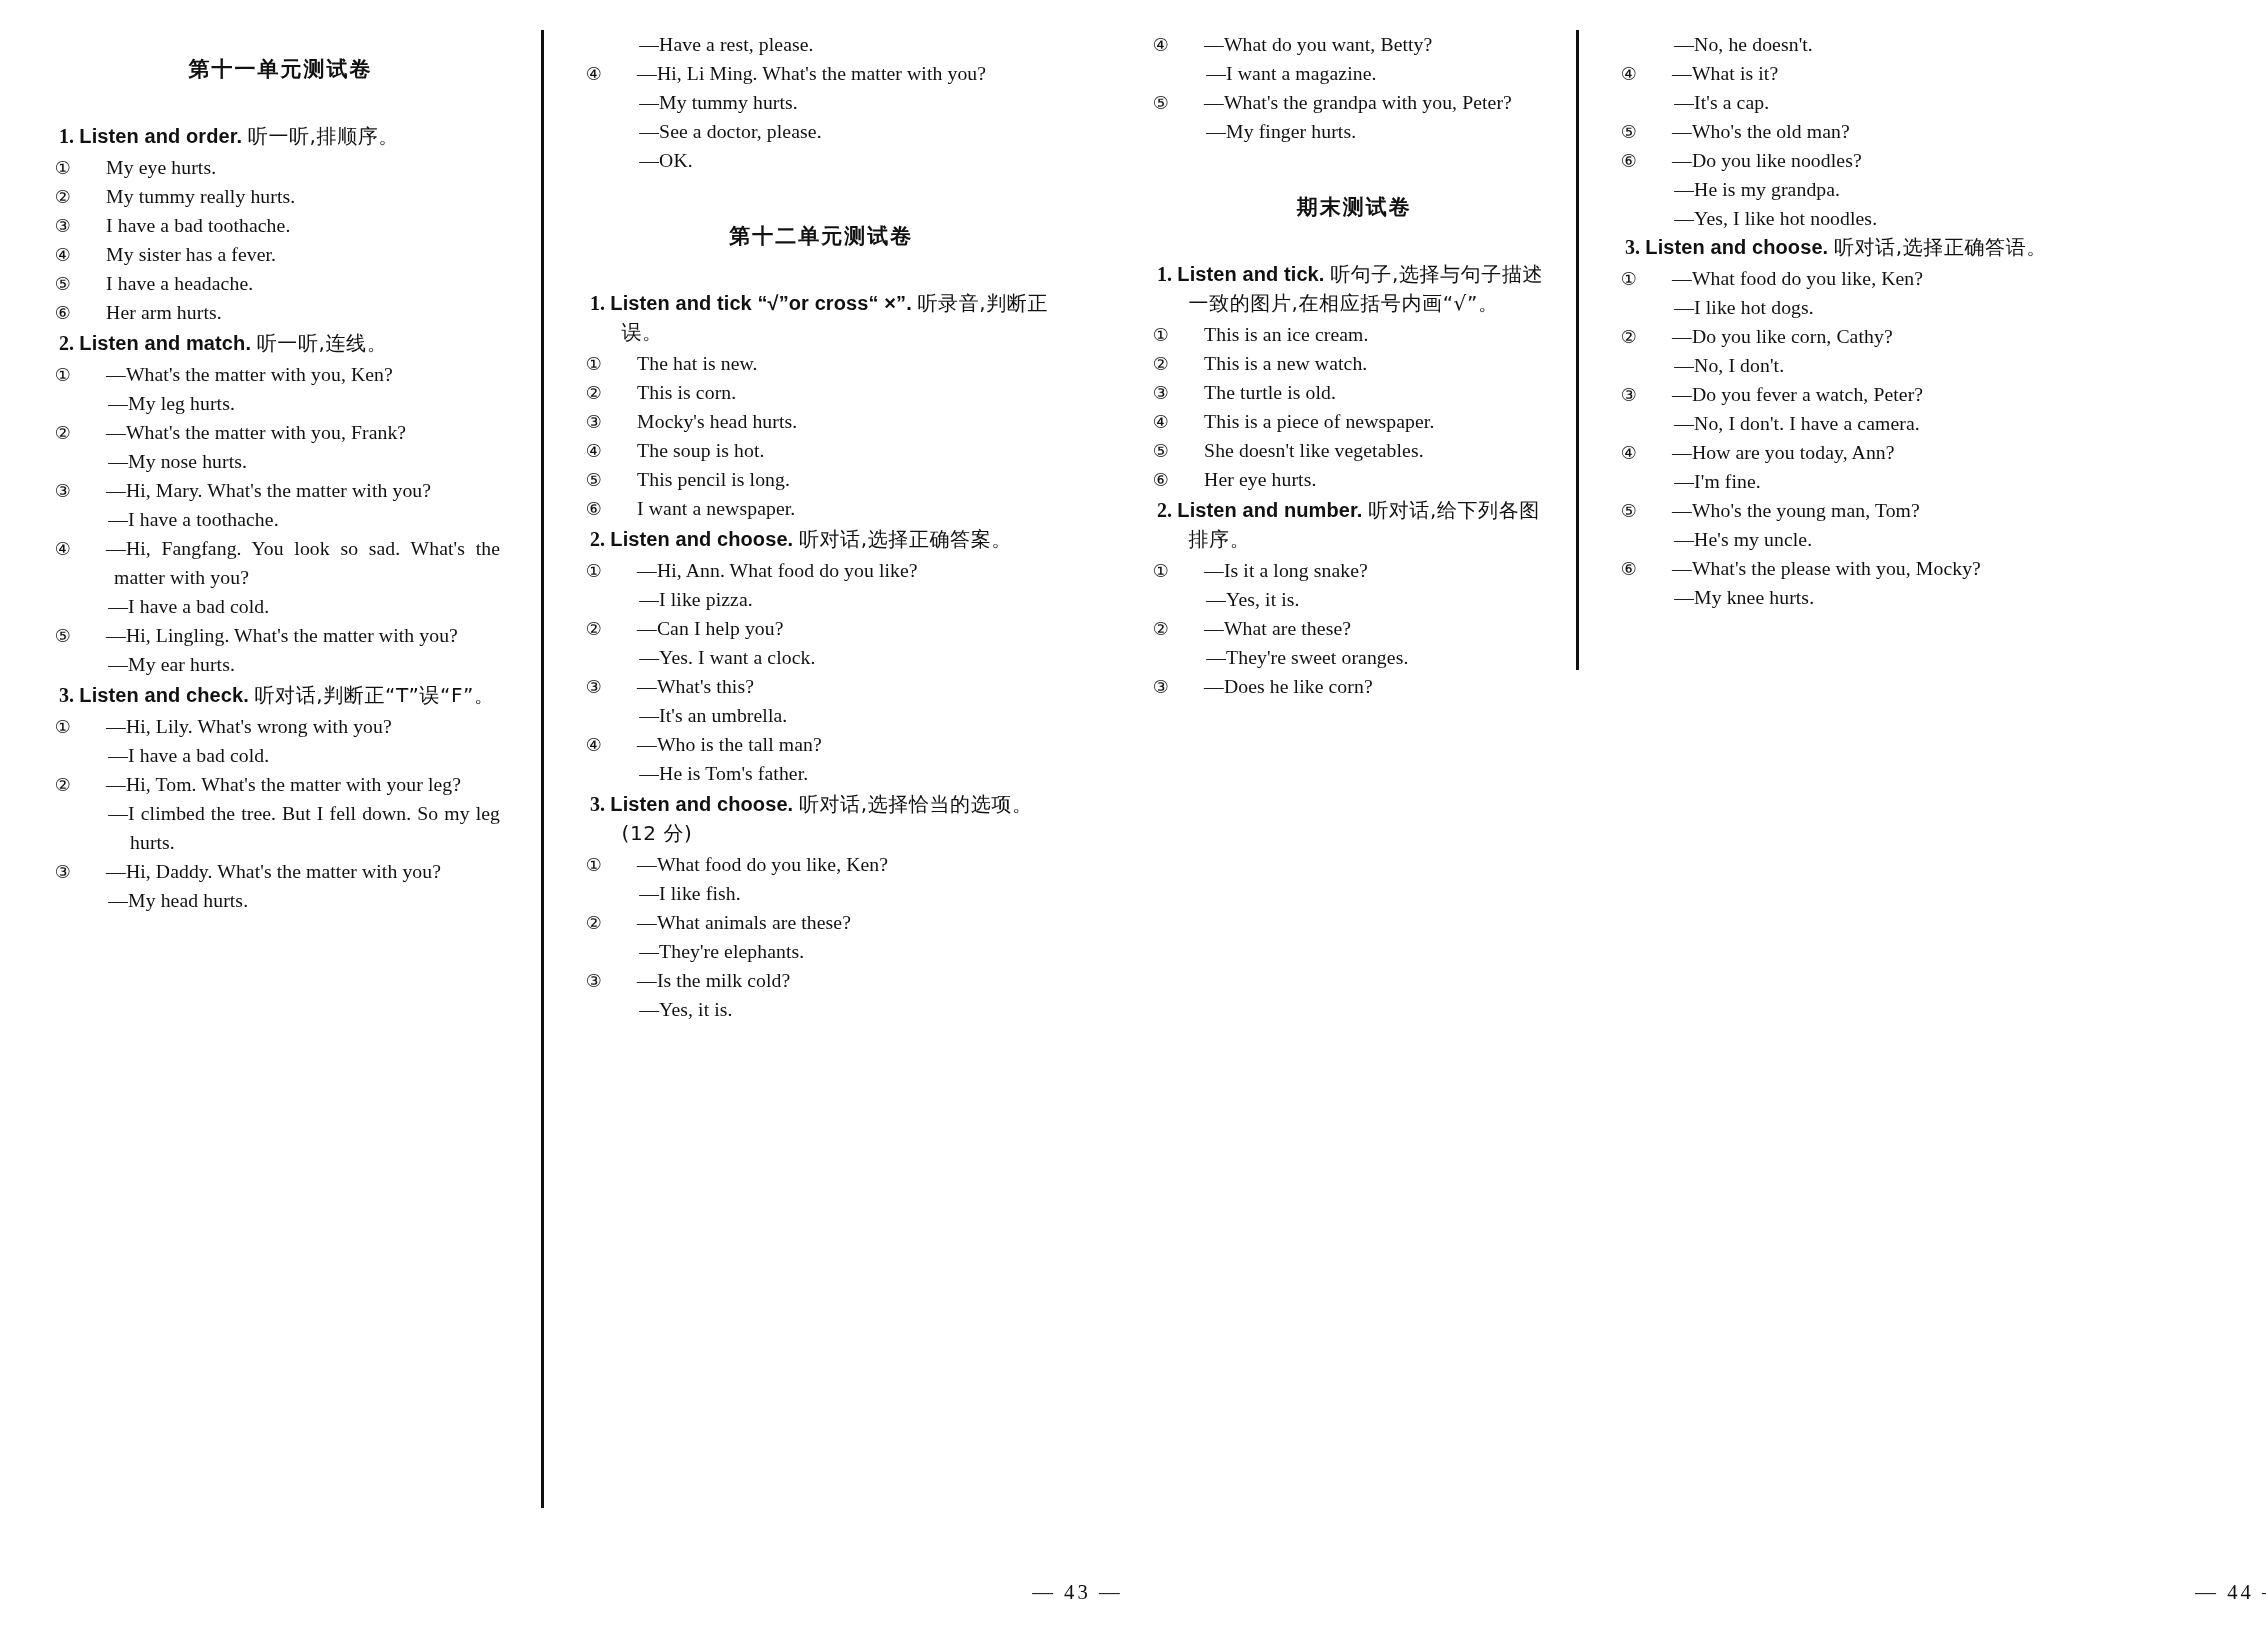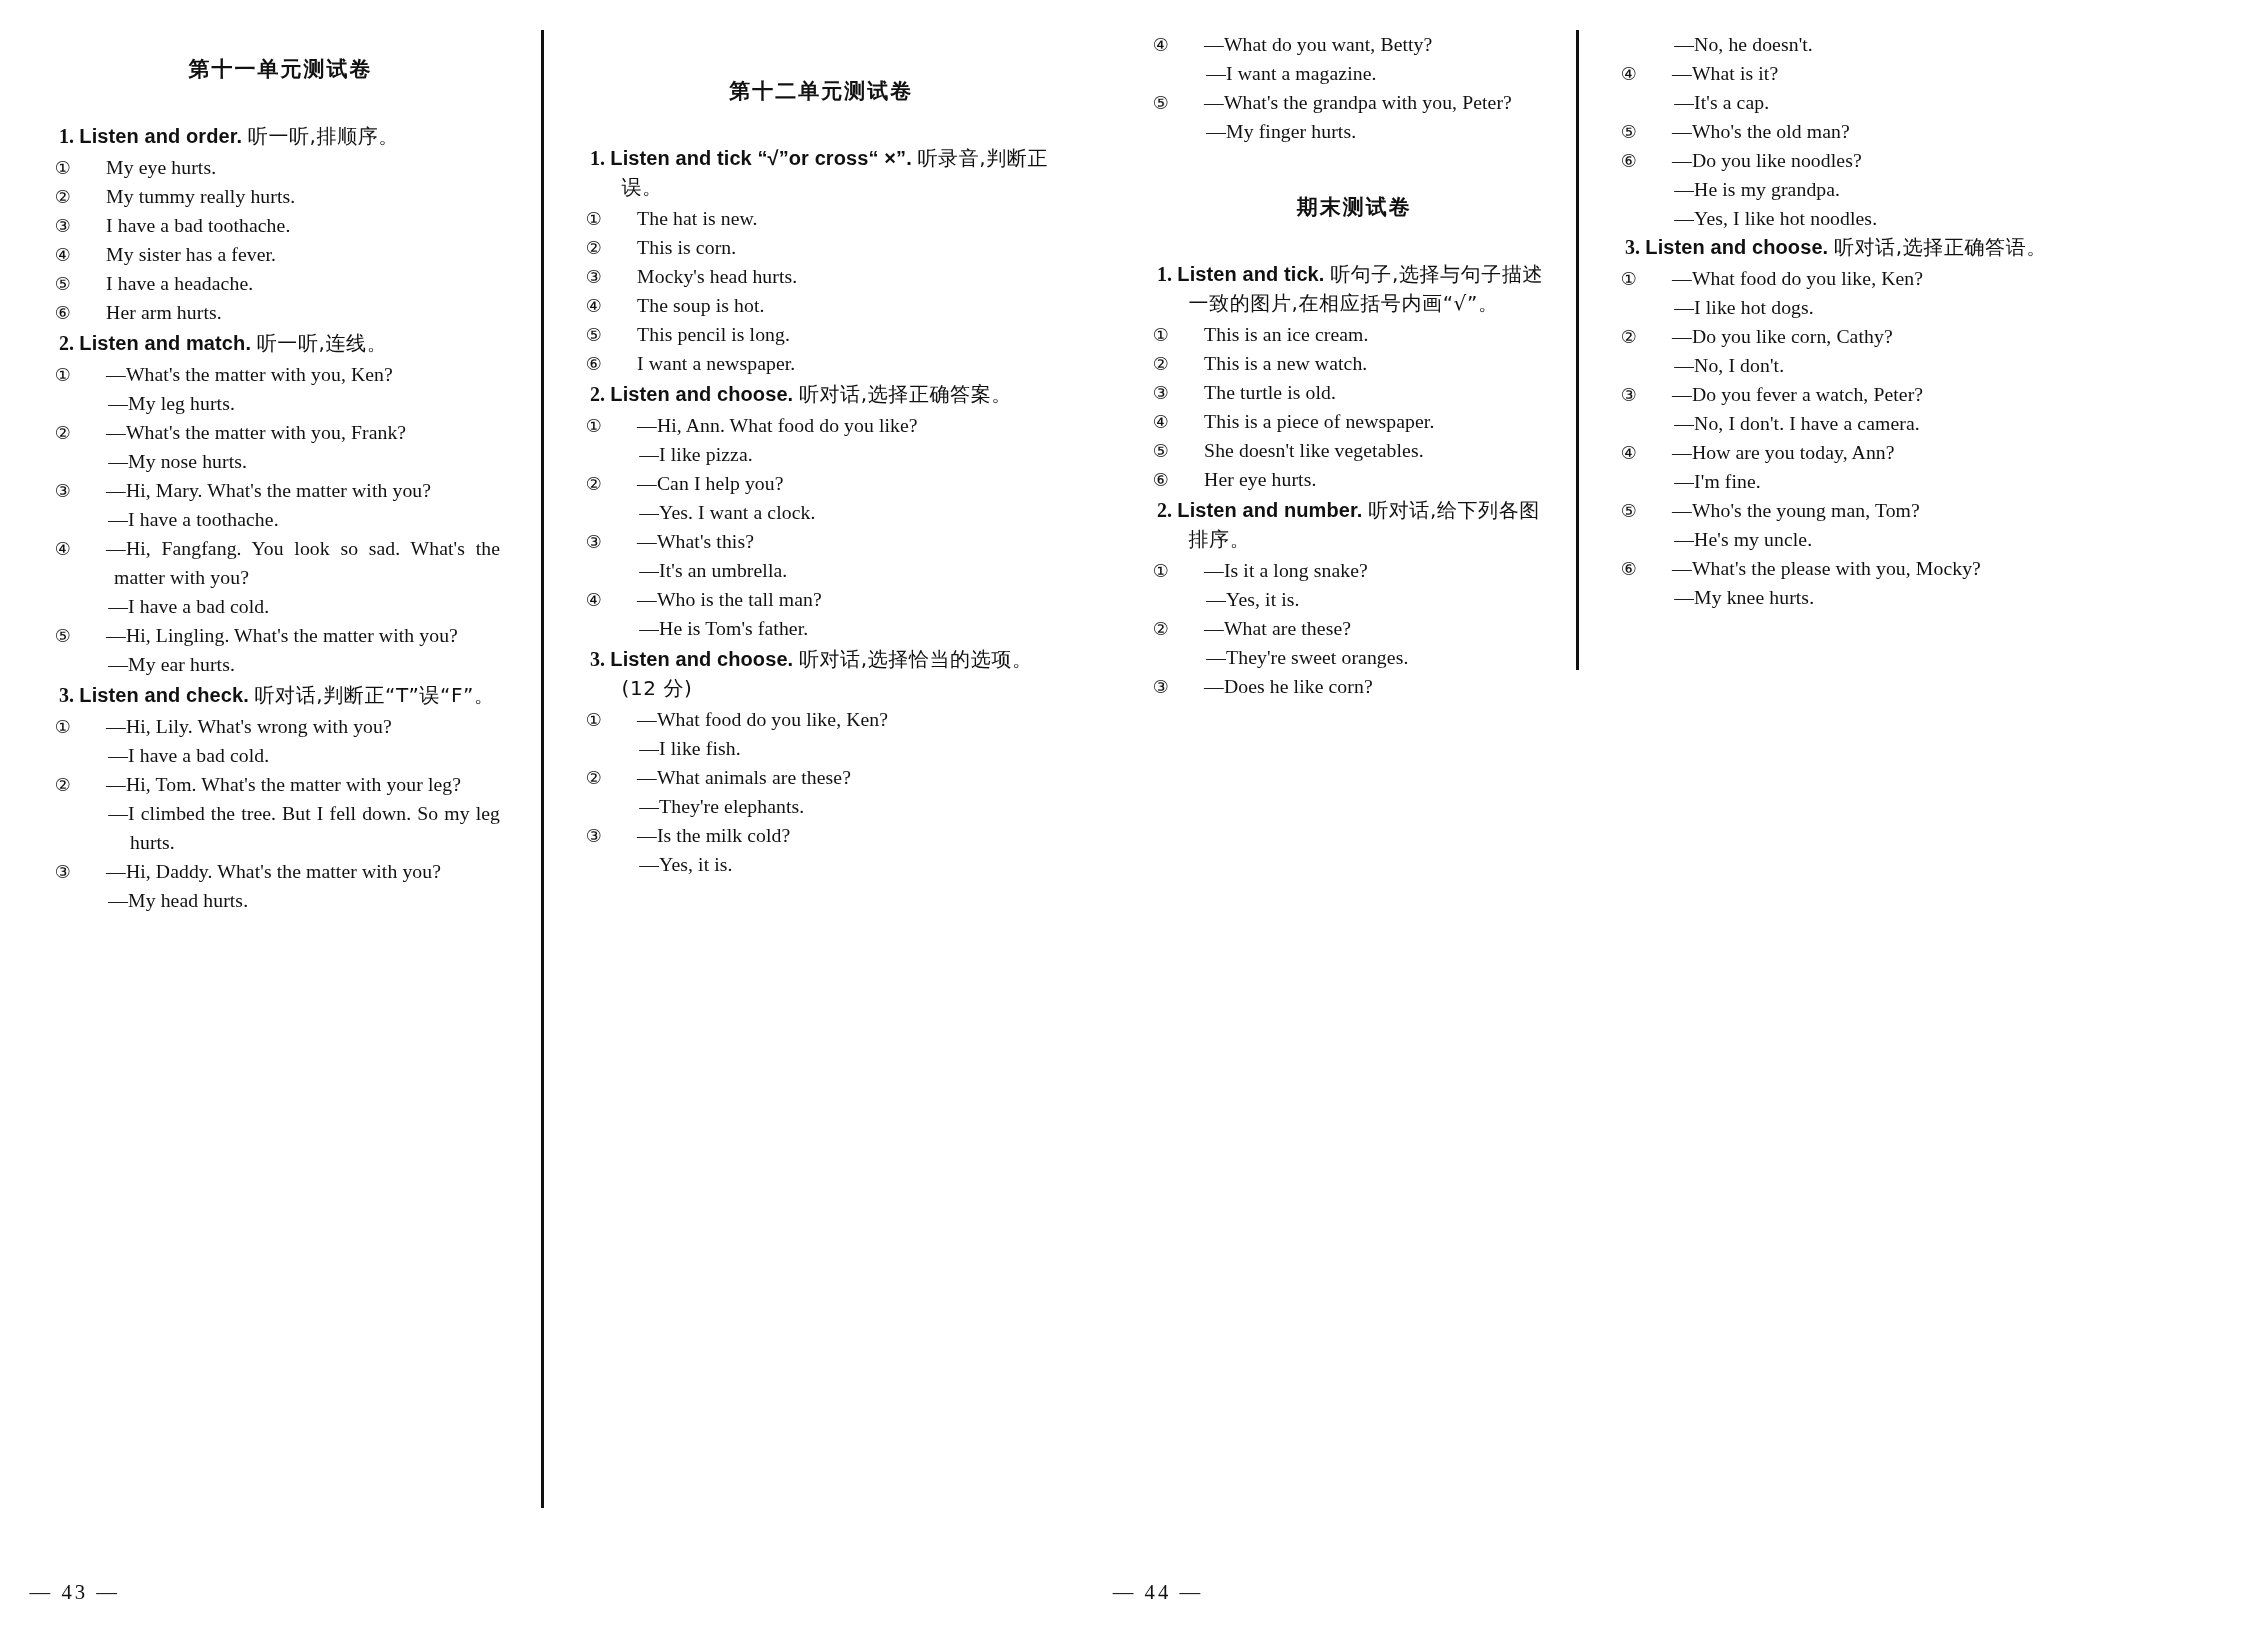--- a/index.html
+++ b/index.html
@@ -114,21 +114,21 @@
 
   .folio {
     height: 103px;
     position: relative;
   }
   .folio span {
     position: absolute;
     bottom: 41px;
     left: 0;
     right: 0;
-    text-align: left;
+    text-align: right;
     font-size: 20.7px;
     letter-spacing: 3px;
     font-family: "Liberation Serif", "DejaVu Serif", serif;
   }
   .page-left .folio span  { transform: translateX(29.6px); }
   .page-right .folio span { transform: translateX(19.7px); }
 </style>
 </head>
 <body>
 
@@ -169,20 +169,27 @@
               <div class="line reply"><span>—I have a bad cold.</span></div>
               <div class="line just"><span class="num">②</span><span>—Hi, Tom.  What's the matter with your leg?</span></div>
               <div class="line reply just"><span>—I climbed the tree.  But I fell down.  So my leg hurts.</span></div>
               <div class="line just"><span class="num">③</span><span>—Hi, Daddy.  What's the matter with you?</span></div>
               <div class="line reply"><span>—My head hurts.</span></div>
             </div>
           </div>
       </div>
 
       <div class="col c2">
+        <div>
+            <div class="line reply"><span>—Have a rest, please.</span></div>
+            <div class="line just"><span class="num">④</span><span>—Hi, Li Ming.  What's the matter with you?</span></div>
+            <div class="line reply"><span>—My tummy hurts.</span></div>
+            <div class="line reply"><span>—See a doctor, please.</span></div>
+            <div class="line reply"><span>—OK.</span></div>
+          </div>
         <h2 class="sheet-title tight">第十二单元测试卷</h2>
         <div>
             <div class="task">
               <div class="task-head"><span>1. </span><span class="en">Listen and tick “√”or cross“ ×”. </span><span class="cn">听录音,判断正误。</span></div>
               <div class="line"><span class="num">①</span><span>The hat is new.</span></div>
               <div class="line"><span class="num">②</span><span>This is corn.</span></div>
               <div class="line"><span class="num">③</span><span>Mocky's head hurts.</span></div>
               <div class="line"><span class="num">④</span><span>The soup is hot.</span></div>
               <div class="line"><span class="num">⑤</span><span>This pencil is long.</span></div>
               <div class="line"><span class="num">⑥</span><span>I want a newspaper.</span></div>

